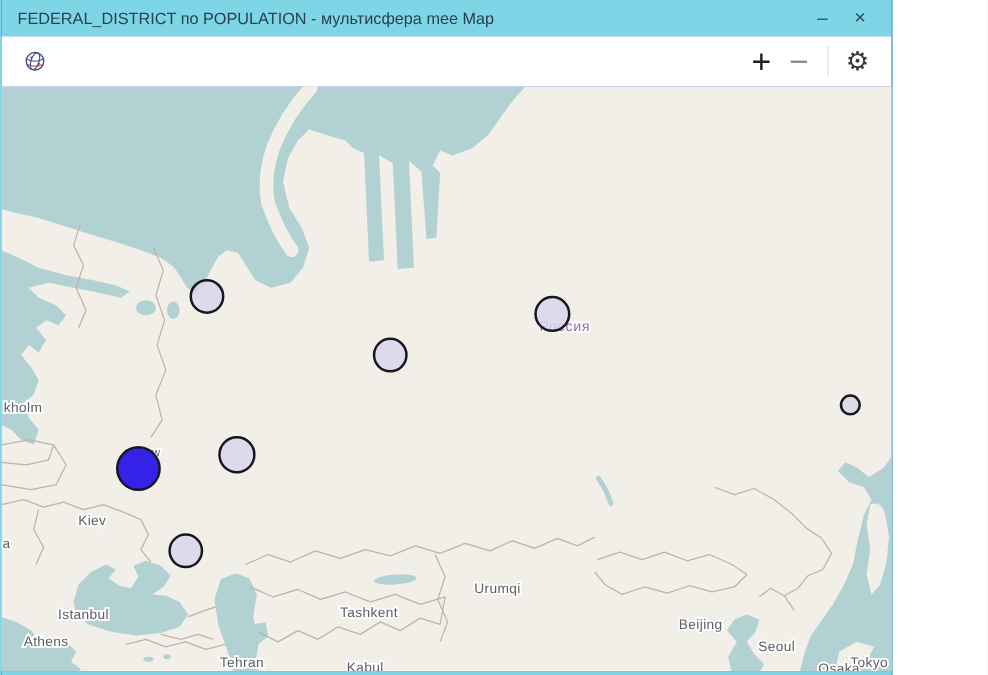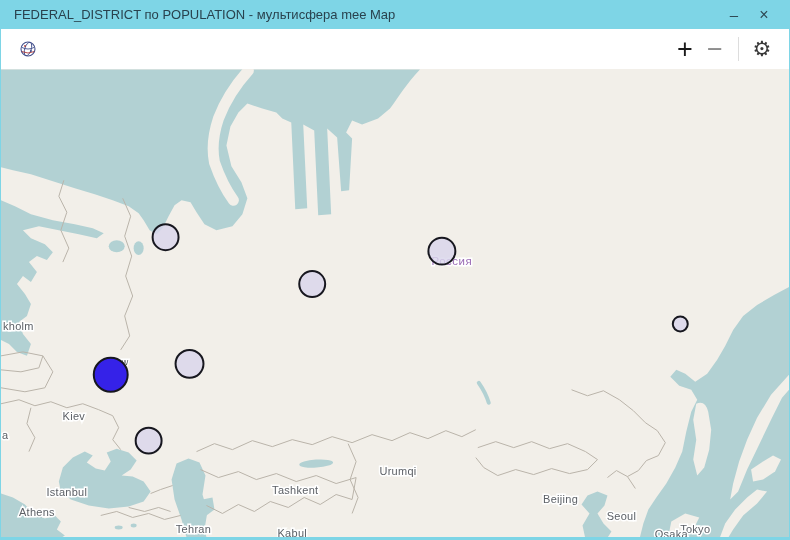--- a/index.html
+++ b/index.html
@@ -1,18 +1,18 @@
 <!DOCTYPE html>
 <html style="--titlebar: #7ed5e6; --title-text: #29424e; --land: #f2efe9; --water: #b2d1d3; --border-line: #bab4aa; --city-label: #5c6066; --country-label: #9a6ab5; --bubble-fill: #d9d6ec; --bubble-max-fill: #2a16e8; --bubble-stroke: #17171f;"><head>
 <meta charset="utf-8">
 <style>
   * { margin:0; padding:0; box-sizing:border-box; }
   html,body { width:790px; height:540px; font-family:"Liberation Sans", sans-serif; }
   .window {
-    position:relative; width:790px; height:540px; background:#1d4ed8;
+    position:relative; width:714px; height:540px; background:#1d4ed8;
     border-left:1px solid var(--titlebar); border-right:1px solid var(--titlebar);
     overflow:hidden;
   }
   .titlebar {
     height:29px; background:var(--titlebar); display:flex; align-items:center;
     padding:0 10px 0 13px; color:var(--title-text); font-size:13px;
   }
   .titlebar .title { flex:1; white-space:nowrap; overflow:hidden; }
   .win-btn {
     width:30px; height:100%; display:flex; align-items:center; justify-content:center;

